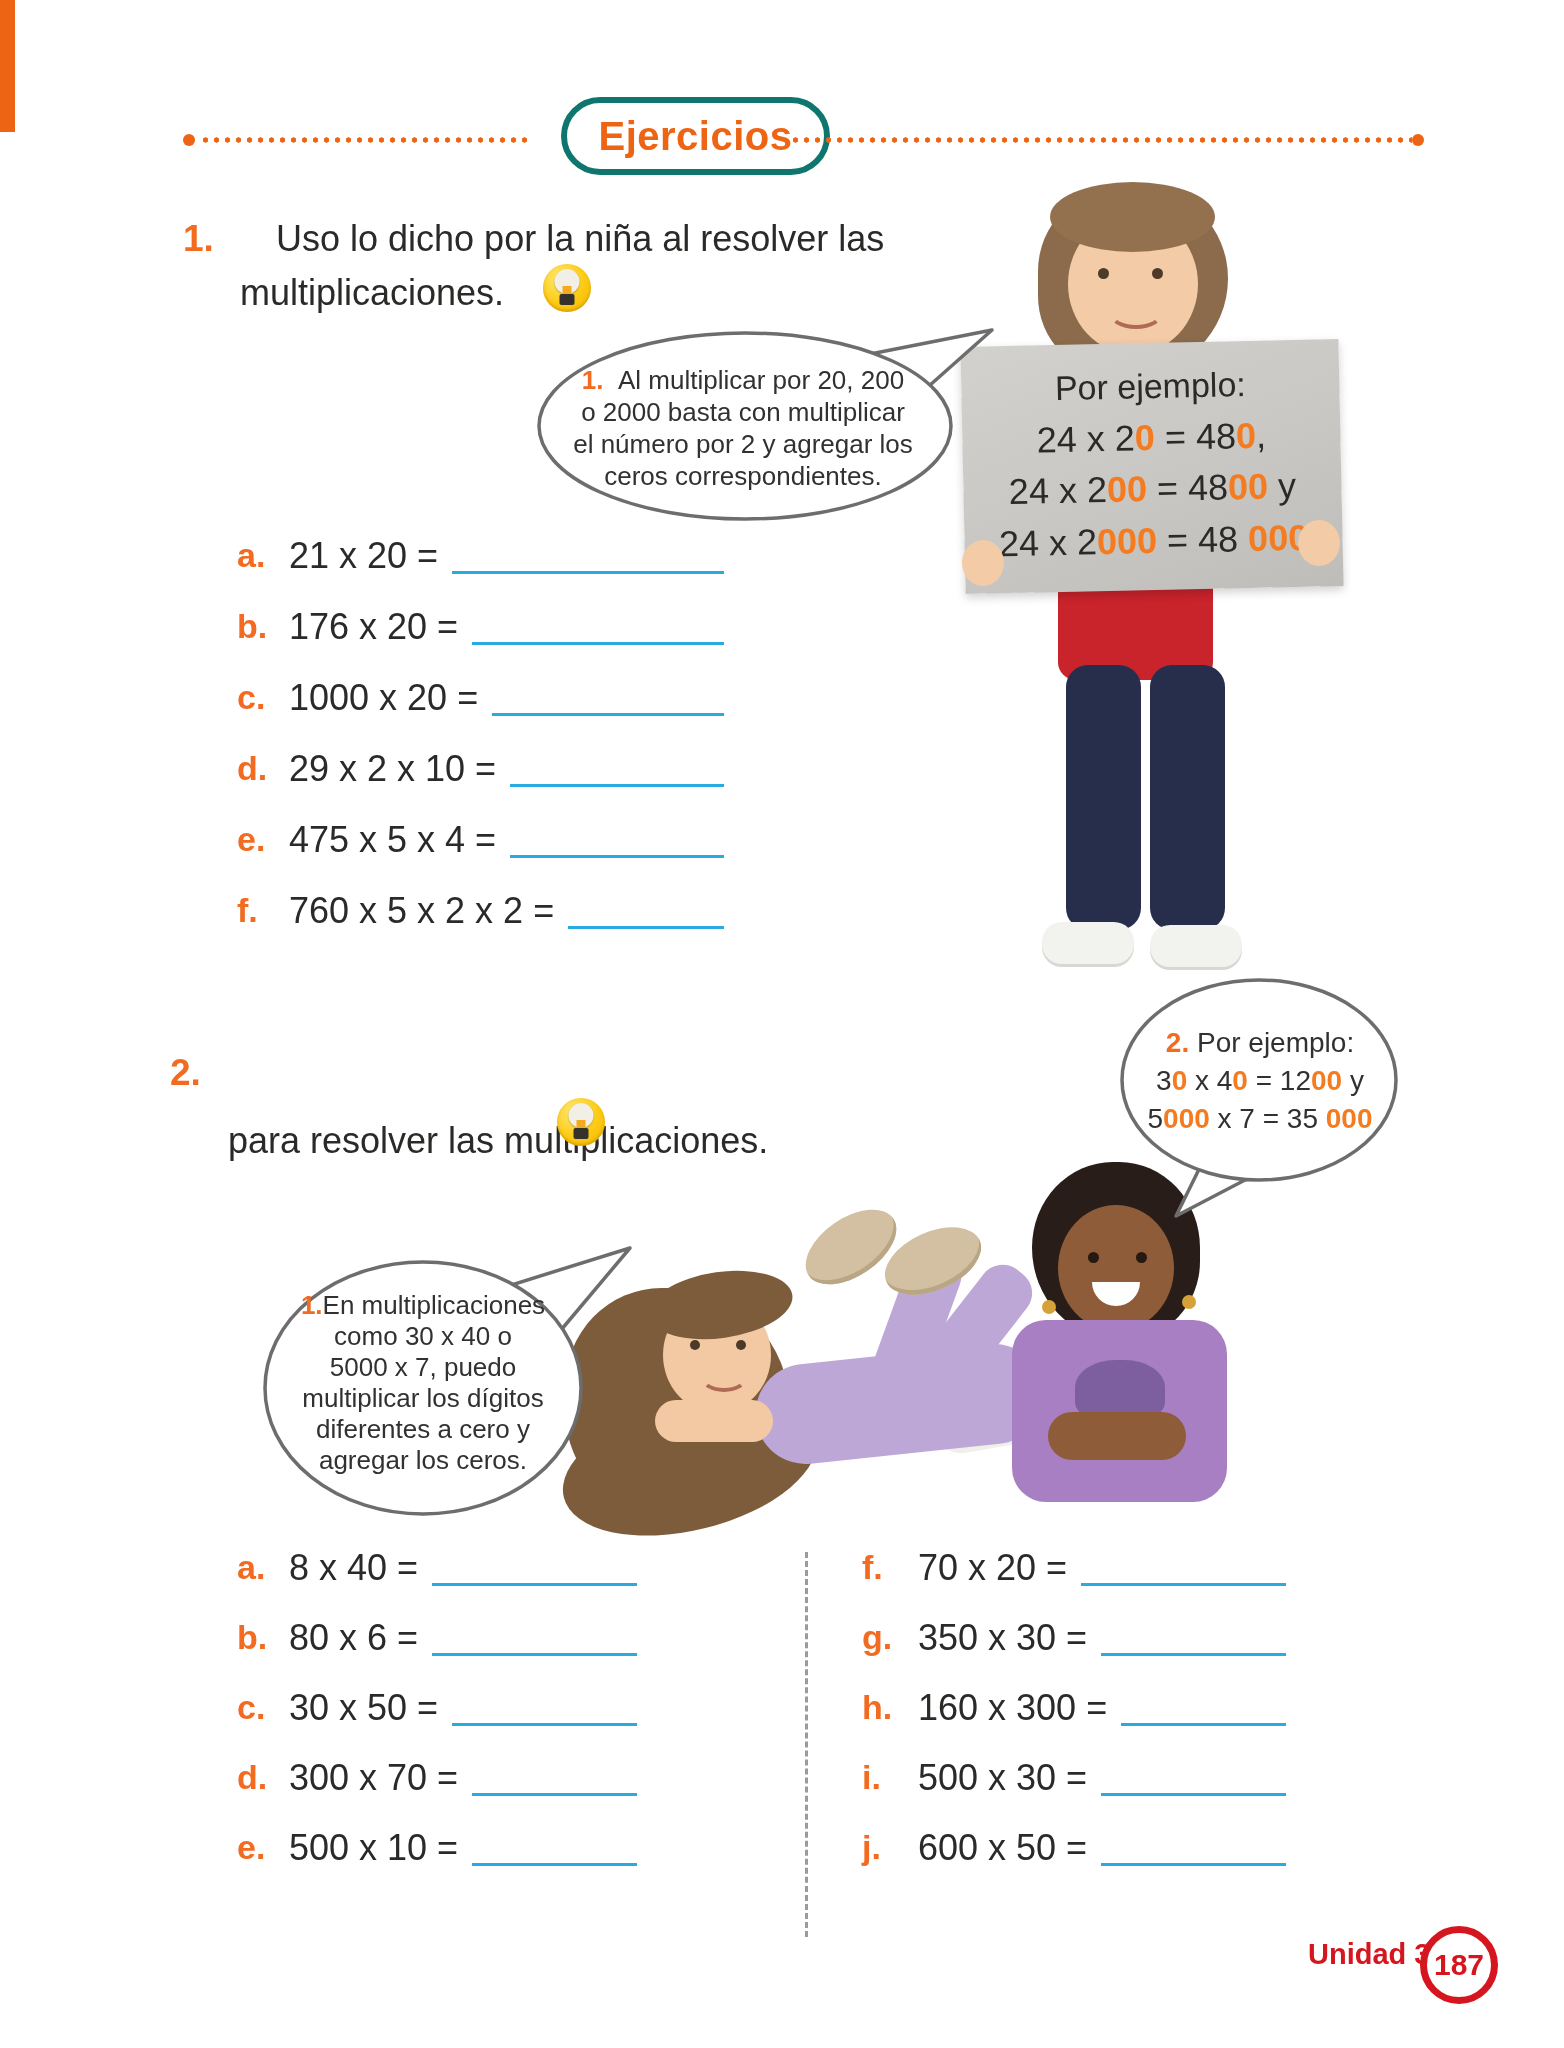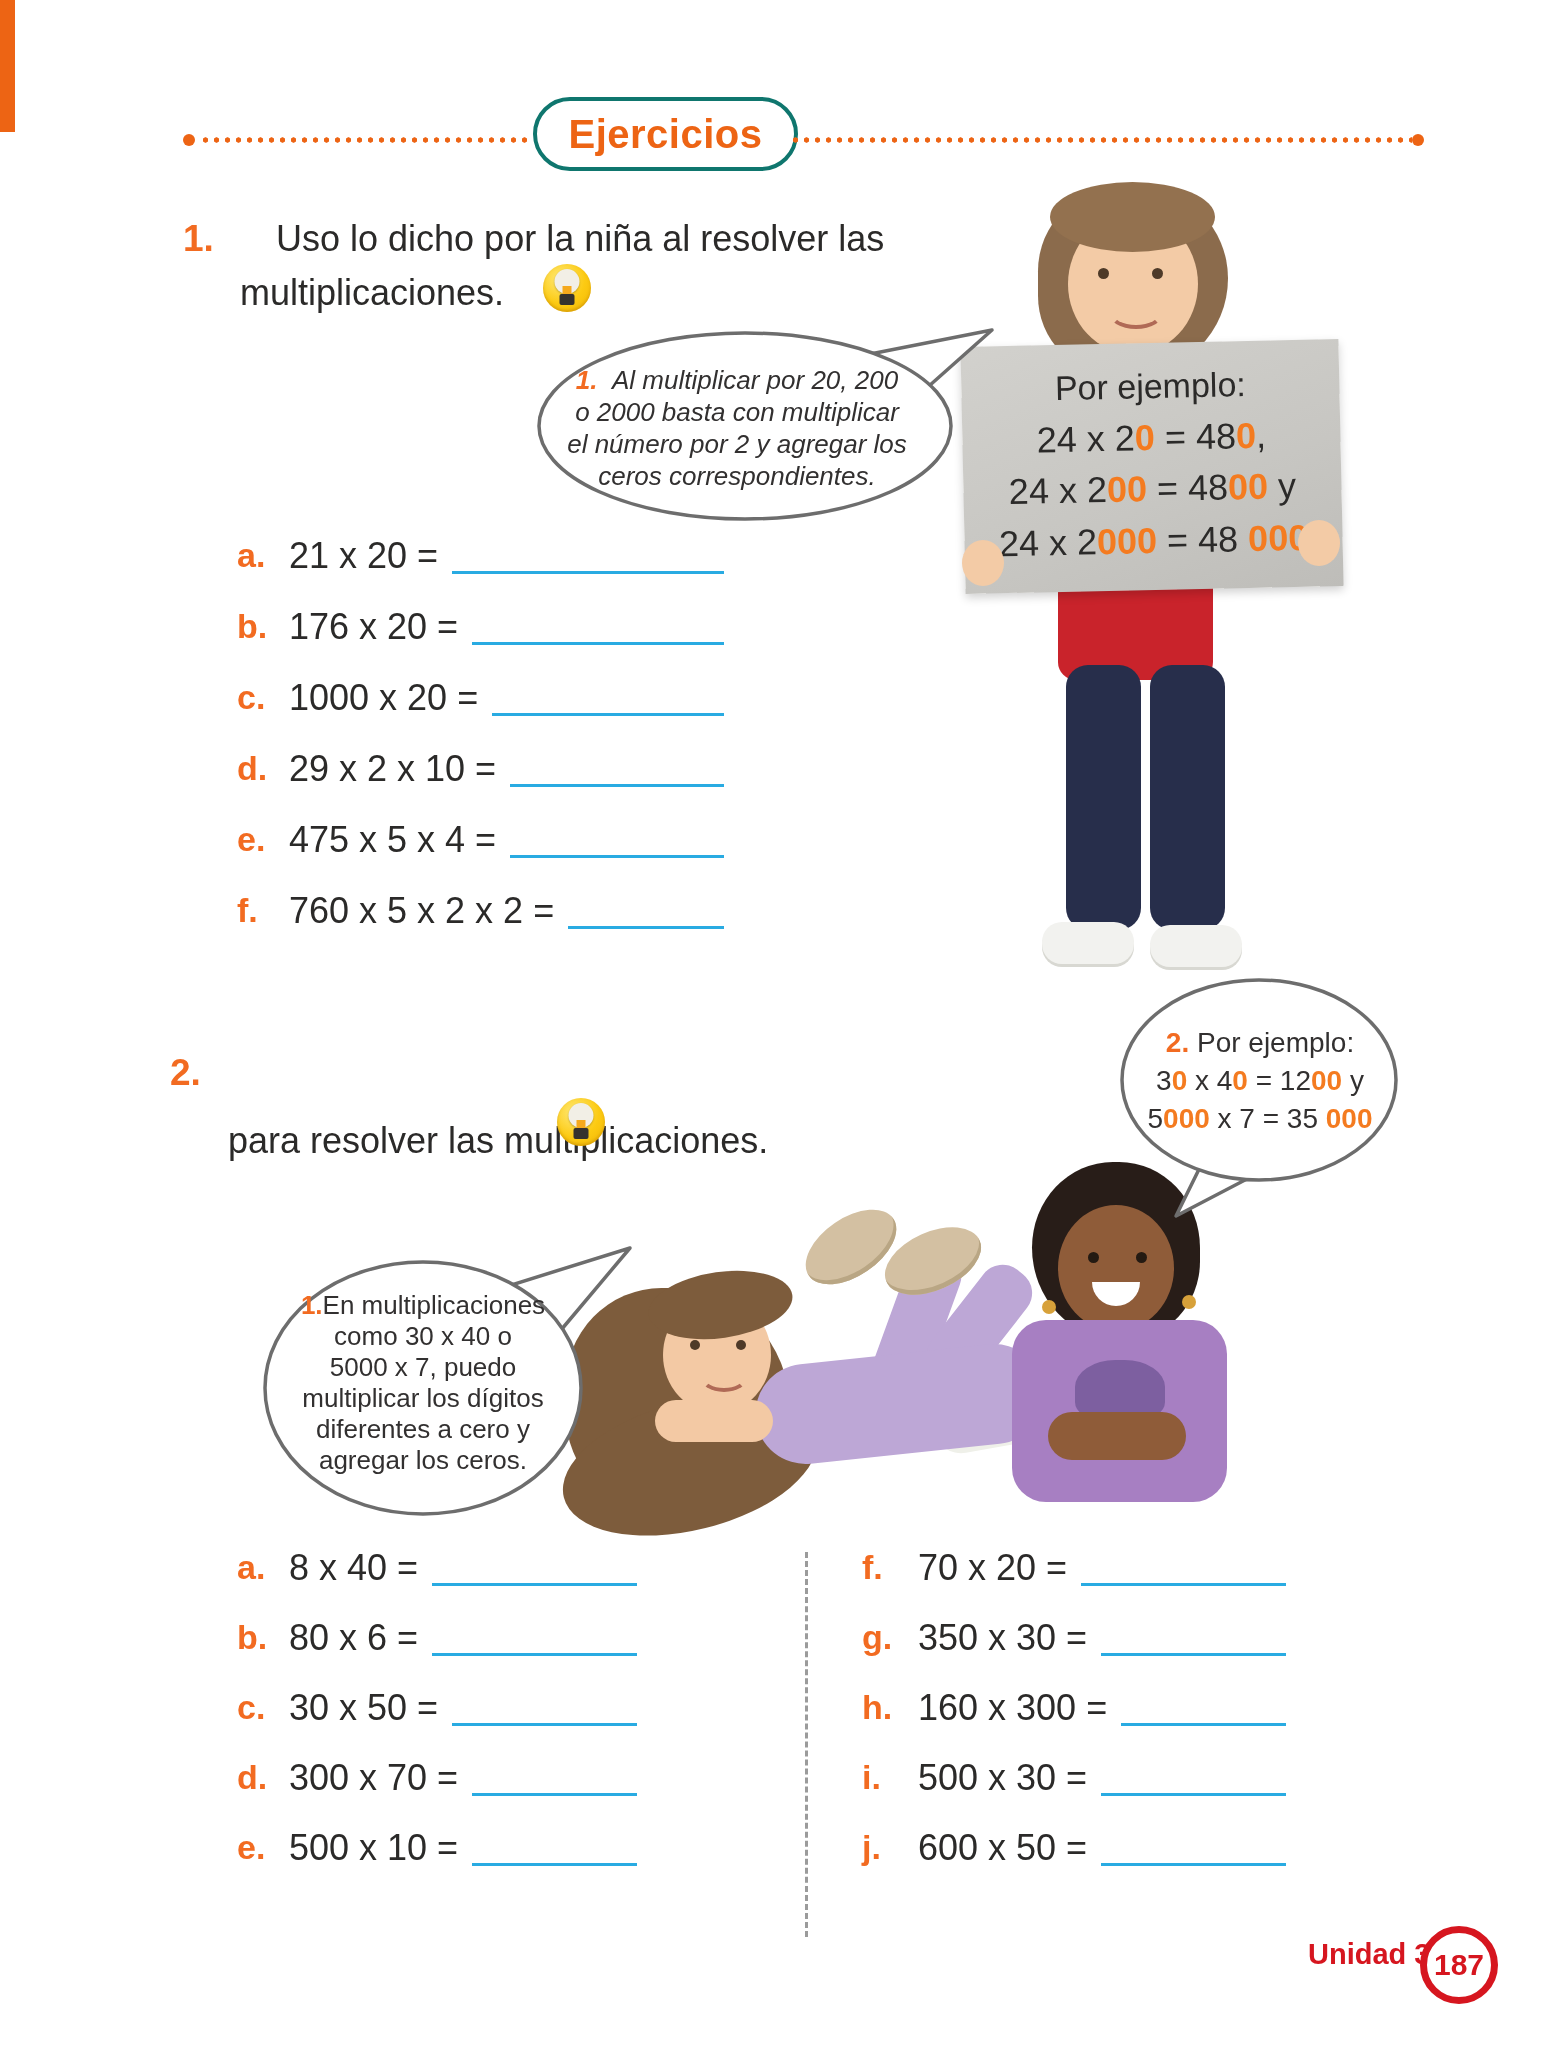--- a/index.html
+++ b/index.html
@@ -11,22 +11,22 @@
 
   
   .corner-bar { position:absolute; left:0; top:0; width:15px; height:132px; background:#ED6414; }
   .dotline {
     position:absolute; height:6px;
     background-image:radial-gradient(circle, #ED6414 2.4px, rgba(0,0,0,0) 2.9px);
     background-size:11px 6px; background-repeat:repeat-x; background-position:left center;
   }
   .end-dot { position:absolute; width:12px; height:12px; border-radius:50%; background:#ED6414; }
   .title-pill {
-    position:absolute; left:533px; top:97px; width:257px; height:66px;
-    border:4px solid #0f766e; border-radius:48px; background:#fff;
+    position:absolute; left:561px; top:97px; width:257px; height:66px;
+    border:6px solid #0f766e; border-radius:48px; background:#fff;
     display:flex; align-items:center; justify-content:center;
   }
   .title-pill span { color:#ED6414; font-size:40px; font-weight:bold; letter-spacing:0.5px; }
 
   
   .num-orange { color:#F26B21; font-weight:bold; }
   .body-line { position:absolute; font-size:36px; color:#2b2a29; white-space:nowrap; }
   .sec-num { position:absolute; font-size:37px; font-weight:bold; color:#F26B21; }
 
   
@@ -118,21 +118,21 @@
     <div class="s-line"><span>24 x 2</span><span class="orange-seg">000</span><span> = 48 </span><span class="orange-seg">000</span></div>
   </div>
   <div class="abs" style="left:962px; top:540px; width:42px; height:46px; background:#f3cba6; border-radius:50%; z-index:4;"></div>
   <div class="abs" style="left:1298px; top:520px; width:42px; height:46px; background:#f3cba6; border-radius:50%; z-index:4;"></div>
 
   <div class="abs" style="left:530px; top:316px; width:470px; height:212px; z-index:5;">
     <svg width="470" height="212" viewBox="0 0 470 212">
       <polygon points="320,42 462,14 372,94" fill="#ffffff" stroke="#6D6D6D" stroke-width="3.5" stroke-linejoin="round"></polygon>
       <ellipse cx="215" cy="110" rx="206" ry="93" fill="#ffffff" stroke="#6D6D6D" stroke-width="3.5"></ellipse>
     </svg>
-    <div class="bubble-text" style="left:22px; top:48px; width:370px; font-size:26px; line-height:32px;font-style:italic;">
+    <div class="bubble-text" style="left:28px; top:48px; width:370px; font-size:26px; line-height:32px;">
       <div class="ln"><span class="num-orange">1.</span>&nbsp;&nbsp;<span>Al multiplicar por 20, 200</span></div>
       <div class="ln">o 2000 basta con multiplicar</div>
       <div class="ln">el número por 2 y agregar los</div>
       <div class="ln">ceros correspondientes.</div>
     </div>
   </div>
 
   <div class="ex-list" style="left:237px; top:538px; width:487px; gap:35px;">
     <div class="ex-row">
       <div class="ex-letter" style="width:52px;">a.</div>

